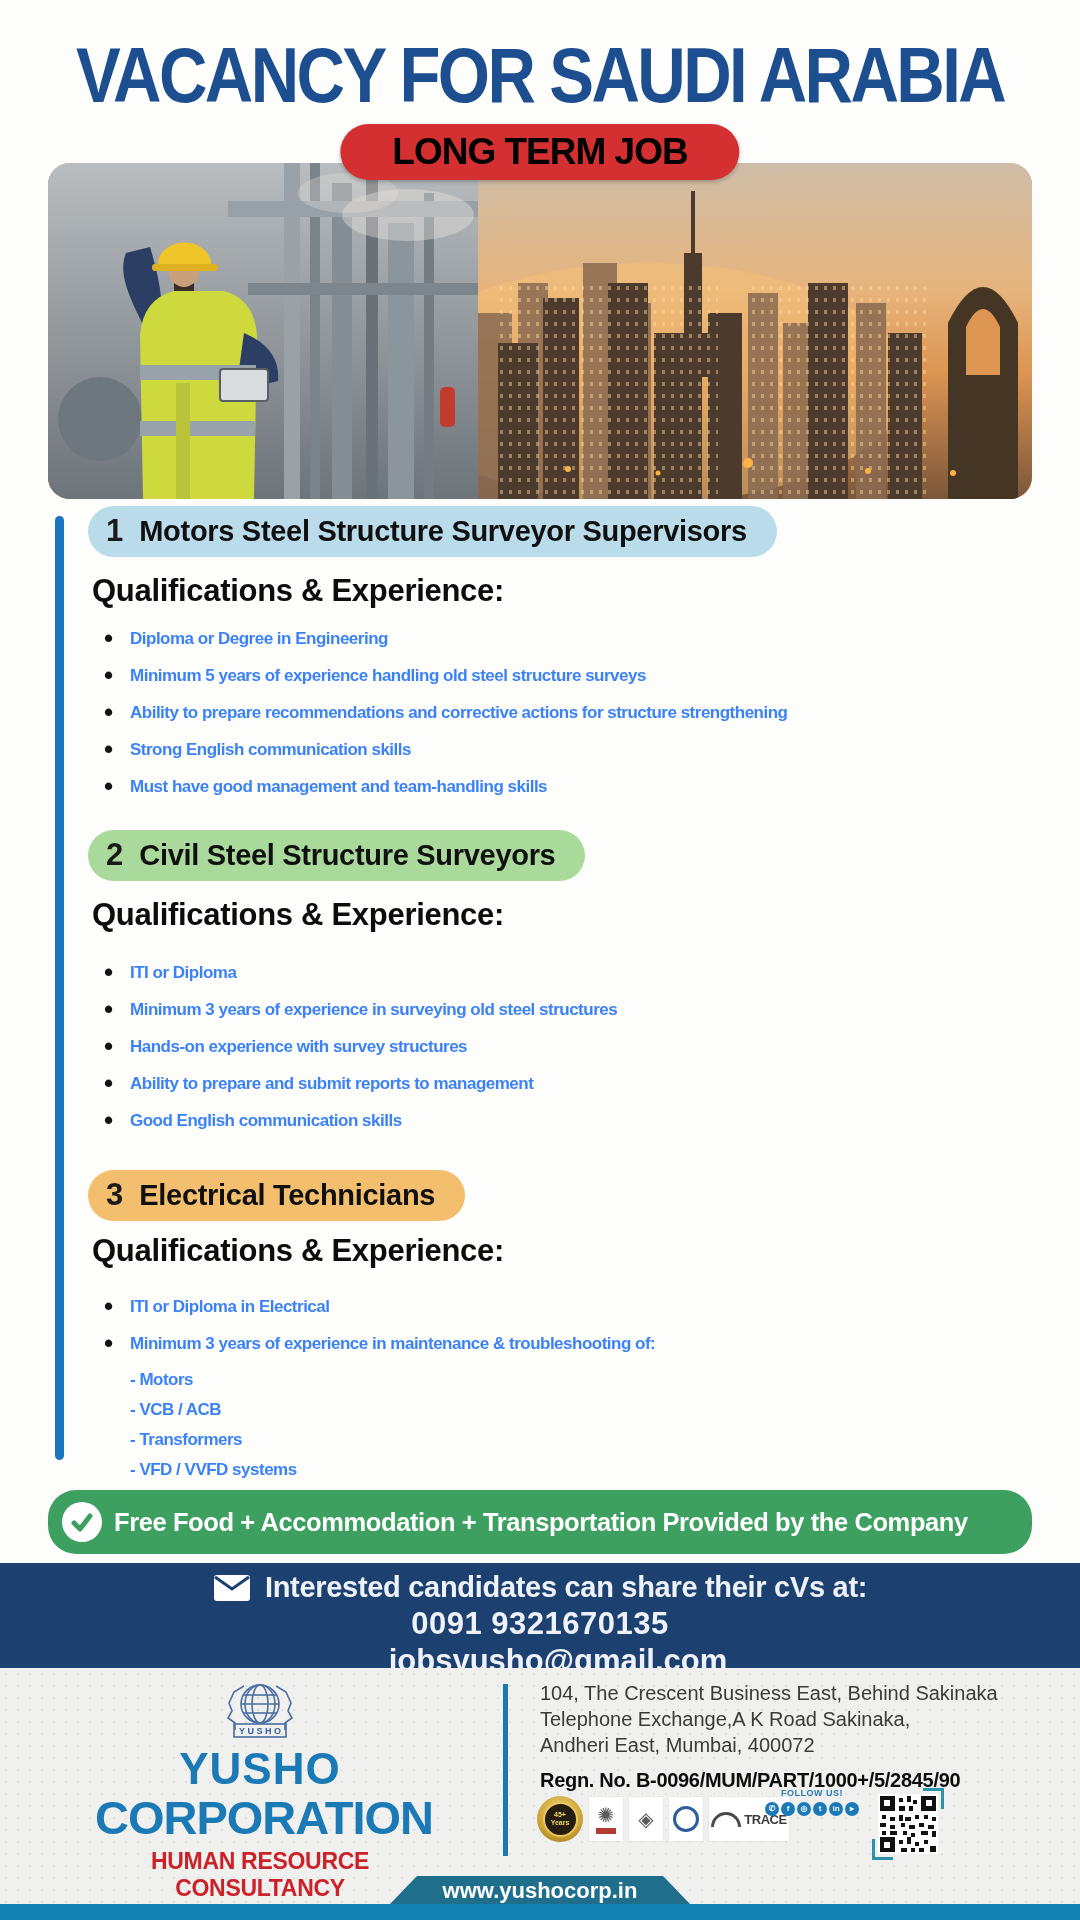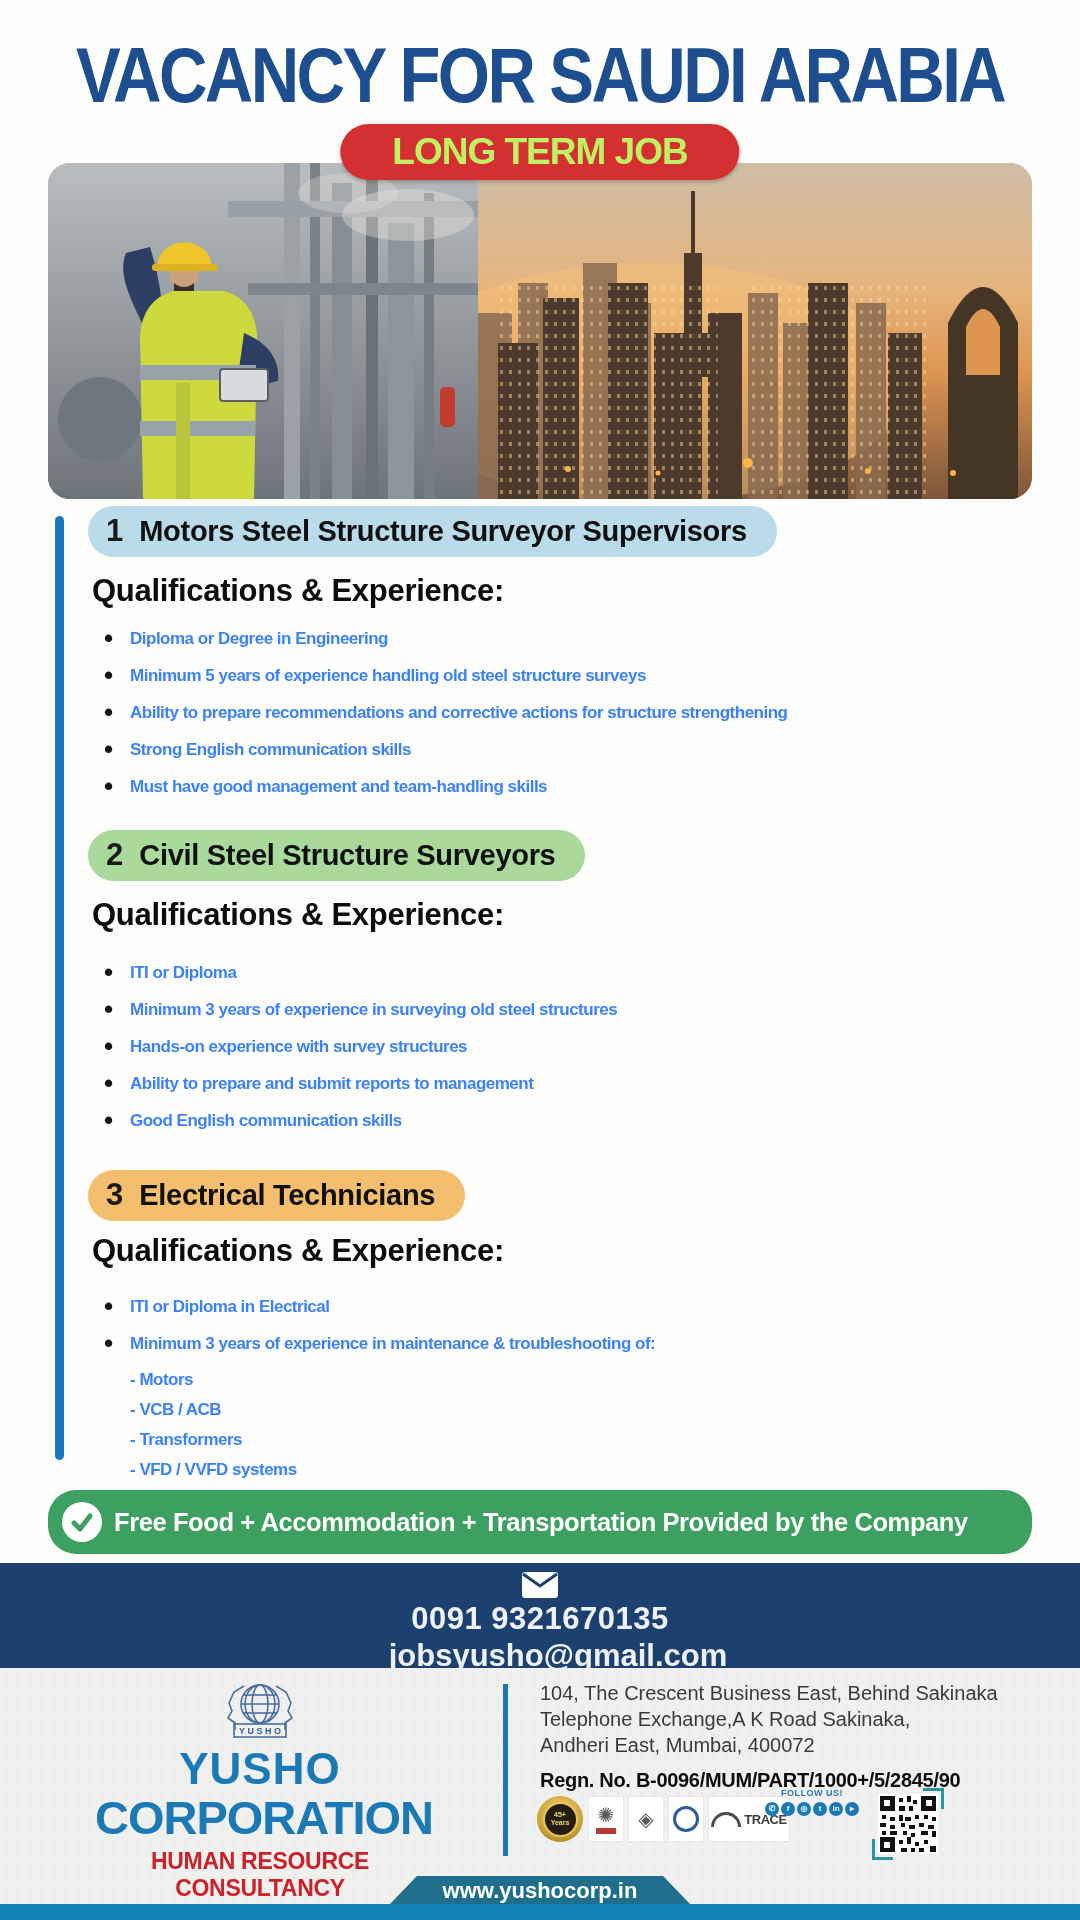--- a/index.html
+++ b/index.html
@@ -3,21 +3,21 @@
 <meta charset="utf-8">
 <style>
   html,body{margin:0;padding:0;background:#e8e8e8;}
   .poster{position:relative;width:1080px;height:1920px;background:#fdfdfc;margin:0 auto;
           font-family:"Liberation Sans",sans-serif;overflow:hidden;}
   
   .title{position:absolute;top:30px;left:0;width:100%;text-align:center;margin:0;
          font-size:78px;font-weight:bold;color:#1d4e8f;letter-spacing:-3px;
          transform:scaleX(.86);transform-origin:center;}
   .ltj-badge{position:absolute;top:124px;left:50%;transform:translateX(-50%);z-index:3;
-         background:#d53031;color:#bef264;font-weight:bold;font-size:37px;letter-spacing:-1px;
+         background:#d53031;color:#000000;font-weight:bold;font-size:37px;letter-spacing:-1px;
          padding:7px 52px;border-radius:30px;white-space:nowrap;box-shadow:0 2px 4px rgba(0,0,0,.25);}
   
   .photo{position:absolute;top:163px;left:48px;width:984px;height:336px;border-radius:22px;
          overflow:hidden;z-index:2;background:#b8a88f;}
   .photo svg{width:100%;height:100%;display:block;}
   
   .leftbar{position:absolute;left:55px;top:516px;width:9px;height:944px;background:#1a74c2;border-radius:5px;}
   .content{position:absolute;left:88px;top:506px;width:945px;}
   .pill{display:inline-flex;align-items:baseline;gap:16px;border-radius:26px;
         padding:7px 30px 8px 18px;font-weight:bold;}
@@ -252,20 +252,21 @@
     </span>
     <span class="ptext">Free Food + Accommodation + Transportation Provided by the Company</span>
   </div>
 
   <div class="contact">
     <div class="crow1">
       <svg width="38" height="28" viewBox="0 0 38 28">
         <rect x="1" y="1" width="36" height="26" rx="3" fill="#fff"></rect>
         <path d="M2,3 L19,15 L36,3" fill="none" stroke="#1c4170" stroke-width="3"></path>
       </svg>
+      <span>Interested candidates can share their cVs at:</span>
     </div>
     <div class="cphone">0091 9321670135</div>
     <div class="cemail">jobsyusho@gmail.com</div>
   </div>
 
   <div class="footer">
 
     <div class="brand">
       <svg class="mark" width="112" height="64" viewBox="0 0 112 64">
         <g fill="none" stroke="#4b6fa3" stroke-width="1.6">

